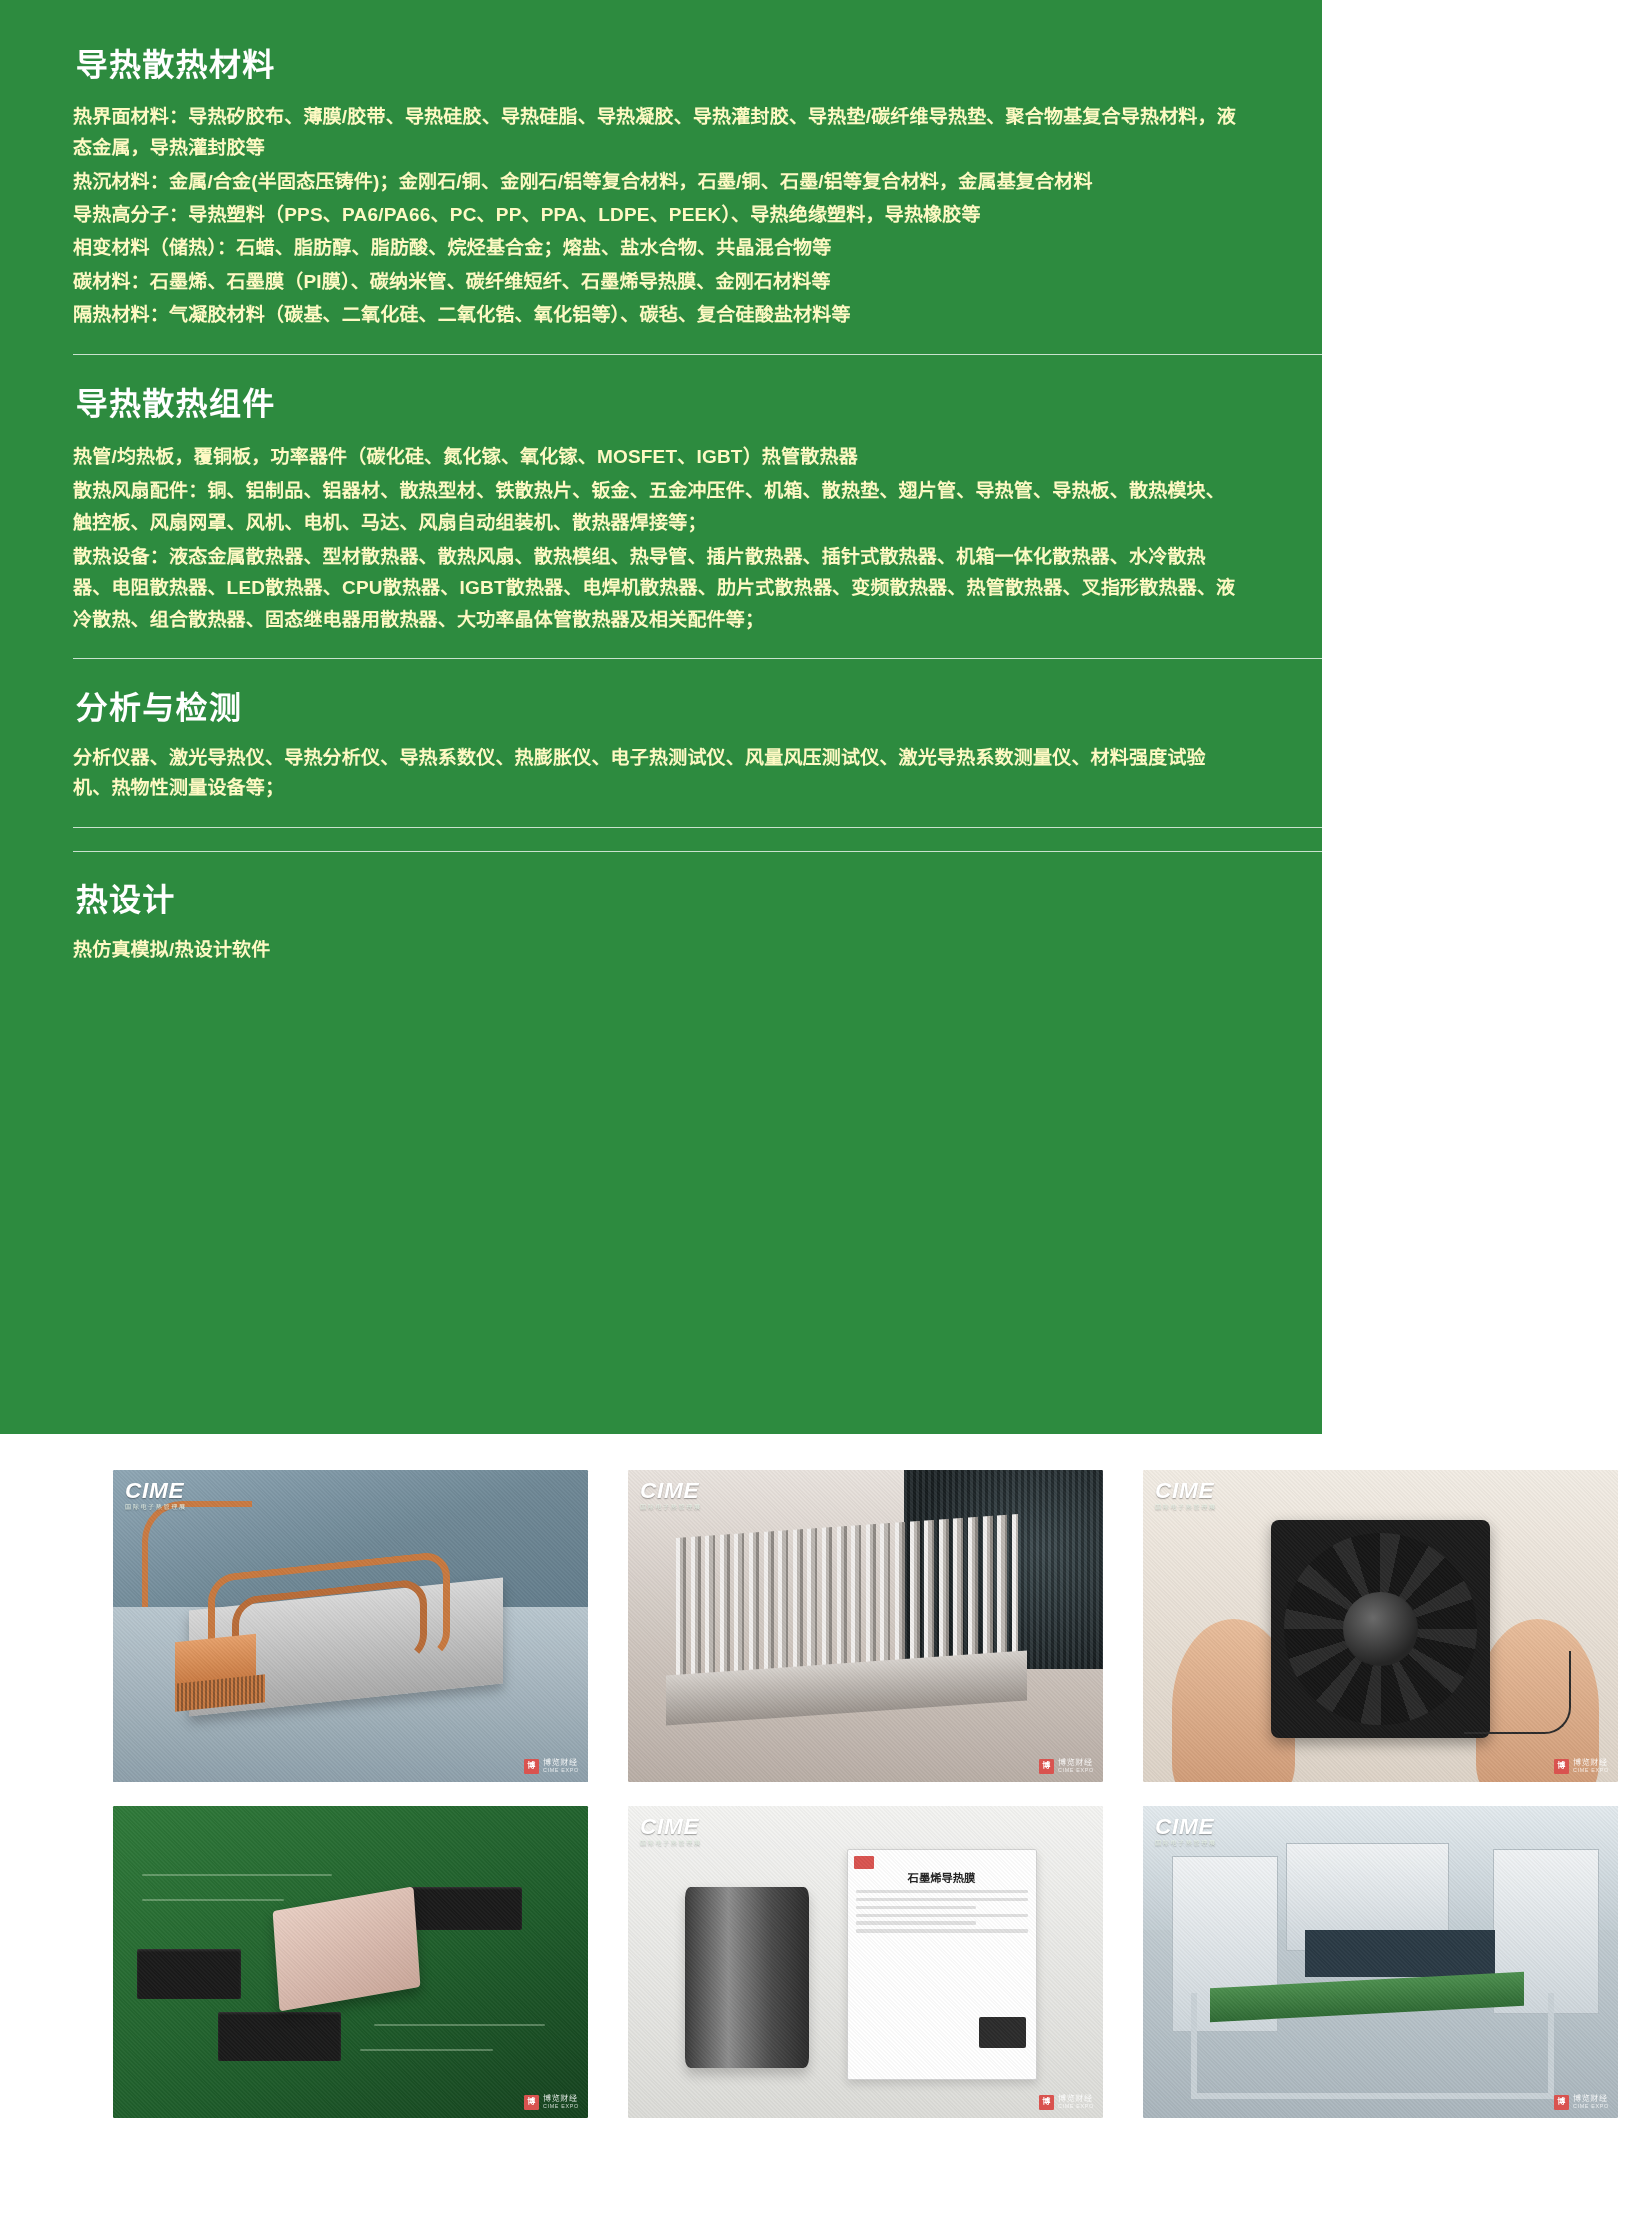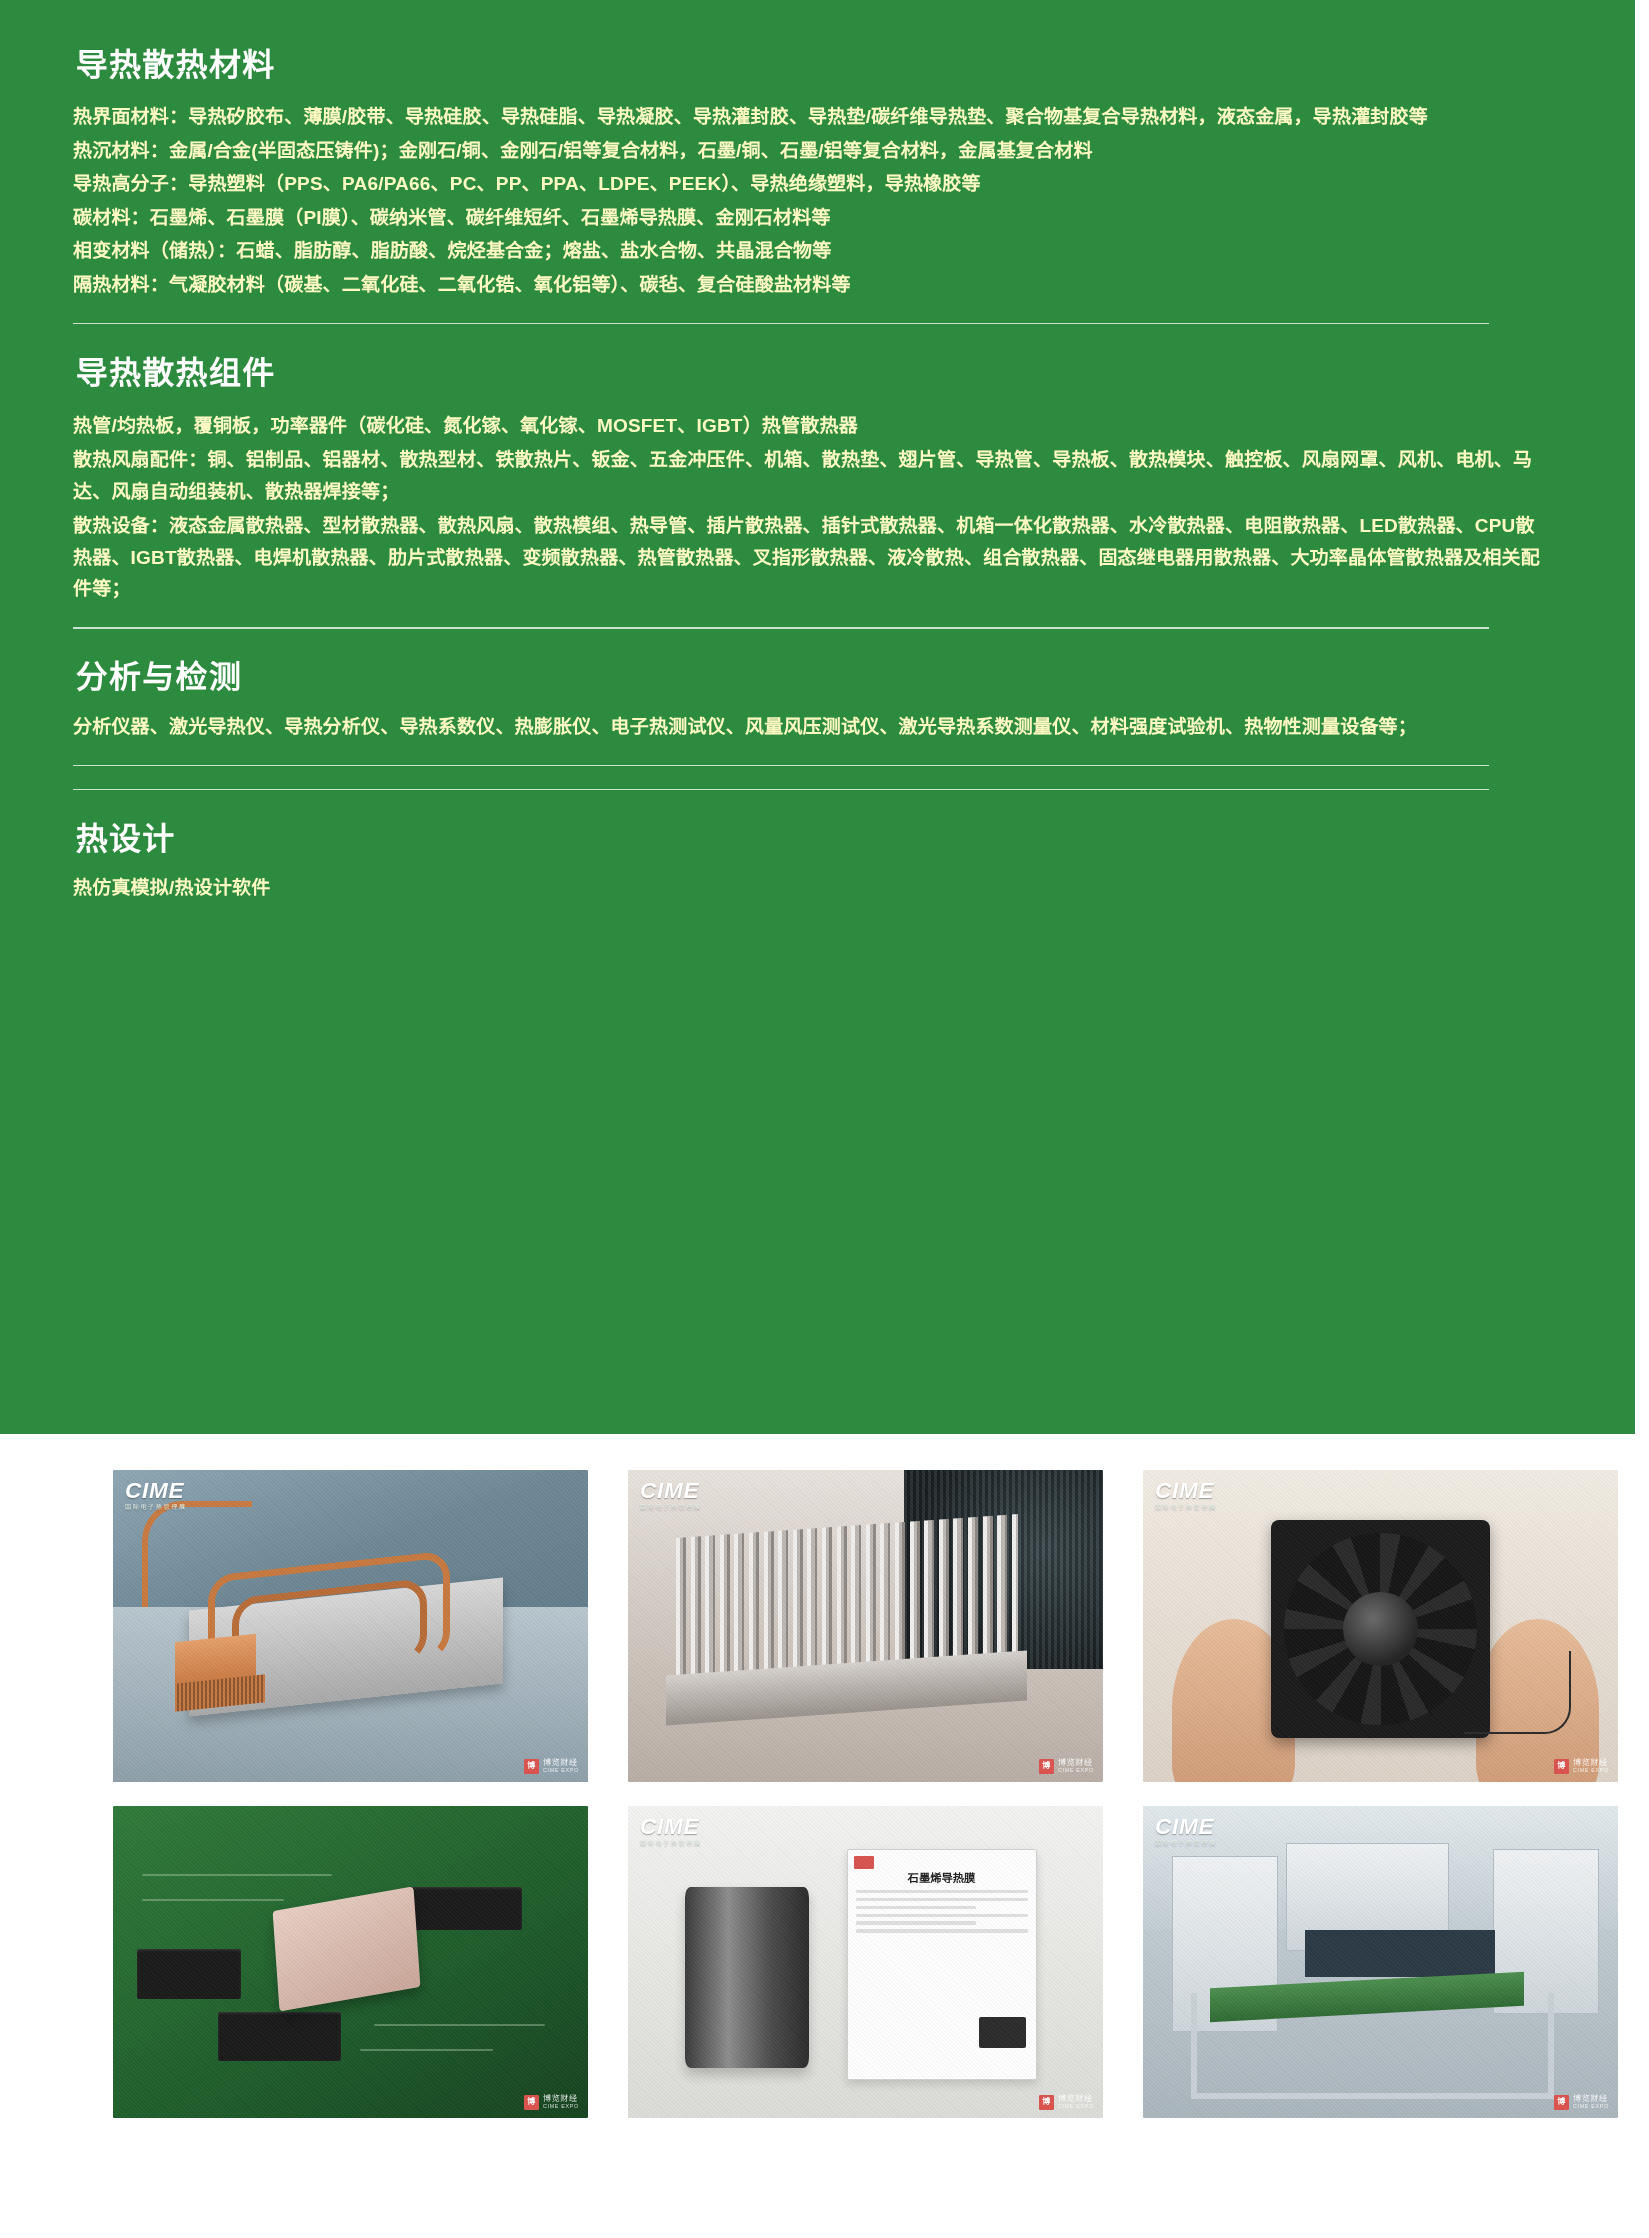--- a/index.html
+++ b/index.html
@@ -19,21 +19,21 @@
     width: 1650px;
     height: 2239px;
     overflow: hidden;
   }
 
   
   .green-panel {
     position: absolute;
     left: 0;
     top: 0;
-    width: 1635px;
+    width: 1322px;
     height: 1434px;
     background: #2d8b3f;
     box-sizing: border-box;
     padding: 35px 86px 0 73px;
   }
 
   .section {
     position: relative;
   }
 
@@ -305,22 +305,22 @@
 <div class="page">
 
   <div class="green-panel">
 
     <section class="section sec-materials">
       <h2 class="sec-title">导热散热材料</h2>
       <div class="sec-body">
         <p>热界面材料：导热矽胶布、薄膜/胶带、导热硅胶、导热硅脂、导热凝胶、导热灌封胶、导热垫/碳纤维导热垫、聚合物基复合导热材料，液态金属，导热灌封胶等</p>
         <p>热沉材料：金属/合金(半固态压铸件)；金刚石/铜、金刚石/铝等复合材料，石墨/铜、石墨/铝等复合材料，金属基复合材料</p>
         <p>导热高分子：导热塑料（PPS、PA6/PA66、PC、PP、PPA、LDPE、PEEK）、导热绝缘塑料，导热橡胶等</p>
+        <p>相变材料（储热）：石蜡、脂肪醇、脂肪酸、烷烃基合金；熔盐、盐水合物、共晶混合物等</p>
         <p>碳材料：石墨烯、石墨膜（PI膜）、碳纳米管、碳纤维短纤、石墨烯导热膜、金刚石材料等</p>
-        <p>相变材料（储热）：石蜡、脂肪醇、脂肪酸、烷烃基合金；熔盐、盐水合物、共晶混合物等</p>
         <p>隔热材料：气凝胶材料（碳基、二氧化硅、二氧化锆、氧化铝等）、碳毡、复合硅酸盐材料等</p>
       </div>
     </section>
 
     <div class="divider"></div>
 
     <section class="section sec-components">
       <h2 class="sec-title">导热散热组件</h2>
       <div class="sec-body">
         <p>热管/均热板，覆铜板，功率器件（碳化硅、氮化镓、氧化镓、MOSFET、IGBT）热管散热器</p>

